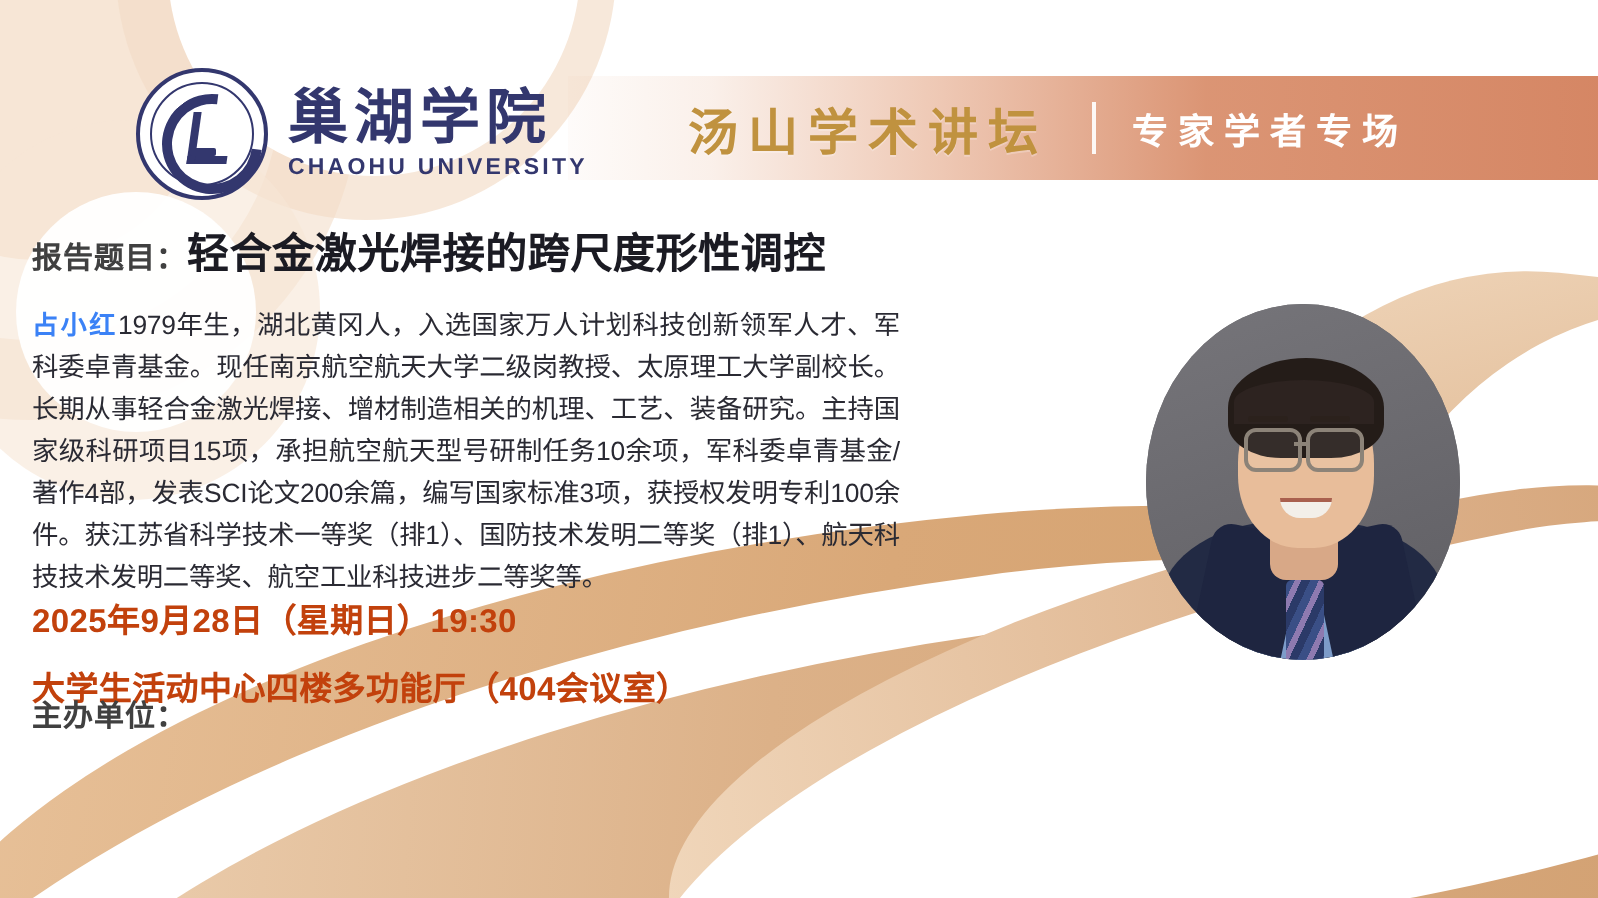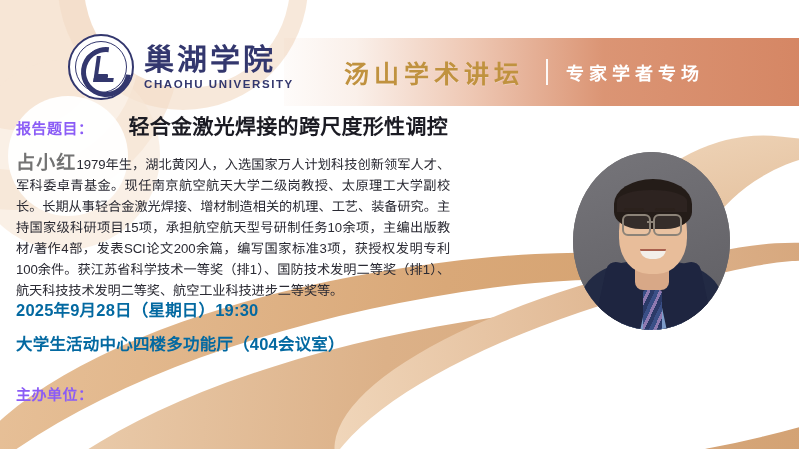--- a/index.html
+++ b/index.html
@@ -43,21 +43,21 @@
     left:-30px;top:60px;width:190px;height:190px;
     background:#f7e6d6;opacity:.6;
   }
   .ring-g{
     left:8px;top:96px;width:120px;height:120px;
     background:#ffffff;opacity:.95;
   }
 
   
   .banner{
-    position:absolute;left:284px;top:38px;width:515px;height:68px;
+    position:absolute;left:284px;top:38px;width:515px;height:52px;
     background:linear-gradient(90deg,
         rgba(226,160,122,0.04) 0%,
         rgba(226,160,122,0.16) 14%,
         rgba(223,150,112,0.52) 36%,
         rgba(214,134,97,0.88) 62%,
         rgba(211,128,92,0.95) 100%);
     display:flex;align-items:center;
   }
   .banner-main{
     margin-left:60px;
@@ -116,49 +116,48 @@
     line-height:1.05;
   }
   .logo-en{
     font-size:11.5px;font-weight:bold;color:#33376e;letter-spacing:1.6px;
     margin-top:3px;
   }
 
   
   .row{position:absolute;display:flex;align-items:baseline;}
   .label{
-    color:#8b5cf6;font-size:15px;font-weight:bold;
+    color:#404040;font-size:15px;font-weight:bold;
     white-space:nowrap;flex:0 0 auto;letter-spacing:.5px;
   }
   .row-title{left:16px;top:110px;}
   .title-text{
     color:#1b1b23;font-size:21px;font-weight:bold;letter-spacing:.3px;
     white-space:nowrap;
-    margin-left:35px;
   }
 
   .row-bio{left:16px;top:152px;width:520px;align-items:flex-start;}
   .bio-block{position:relative;}
   .bio-name{
-    color:#737373;font-size:19px;font-weight:bold;letter-spacing:1px;margin-top:13px;
+    color:#3b82f6;font-size:13px;font-weight:bold;letter-spacing:1px;margin-top:13px;
   }
   .bio-text{
     display:inline;color:#2a2a33;font-size:13.2px;line-height:21px;
     letter-spacing:-0.1px;
   }
   .bio-para{
     width:434px;margin:0;color:#2a2a33;font-size:13.2px;line-height:21px;
     text-align:justify;
   }
 
   .row-time{left:16px;top:297px;}
   .row-place{left:16px;top:331px;}
-  .row-host{left:16px;top:383px;gap:33px;}
+  .row-host{left:16px;top:346px;gap:33px;}
   .info-val{
-    color:#0369a1;font-size:16.5px;font-weight:bold;white-space:nowrap;
+    color:#c2410c;font-size:16.5px;font-weight:bold;white-space:nowrap;
     letter-spacing:.2px;
   }
 
   
   .portrait{
     position:absolute;left:573px;top:152px;width:157px;height:178px;
     border-radius:50%;overflow:hidden;
     background:#6a696c;
   }
   .p-bg{position:absolute;inset:0;background:linear-gradient(160deg,#76757a 0%,#5f5e63 100%);}
@@ -324,21 +323,21 @@
 
   <div class="text-layer">
 
     <div class="row row-title">
       <span class="label">报告题目：</span>
       <span class="title-text">轻合金激光焊接的跨尺度形性调控</span>
     </div>
 
     <div class="row row-bio">
       <div class="bio-block">
-        <p class="bio-para"><span class="bio-name">占小红</span><span class="bio-text">1979年生，湖北黄冈人，入选国家万人计划科技创新领军人才、军科委卓青基金。现任南京航空航天大学二级岗教授、太原理工大学副校长。长期从事轻合金激光焊接、增材制造相关的机理、工艺、装备研究。主持国家级科研项目15项，承担航空航天型号研制任务10余项，主编出版教材/著作4部，发表SCI论文200余篇，编写国家标准3项，获授权发明专利100余件。获江苏省科学技术一等奖（排1）、国防技术发明二等奖（排1）、航天科技技术发明二等奖、航空工业科技进步二等奖等。</span></p>
+        <p class="bio-para"><span class="bio-name">占小红</span><span class="bio-text">1979年生，湖北黄冈人，入选国家万人计划科技创新领军人才、军科委卓青基金。现任南京航空航天大学二级岗教授、太原理工大学副校长。长期从事轻合金激光焊接、增材制造相关的机理、工艺、装备研究。主持国家级科研项目15项，承担航空航天型号研制任务10余项，军科委卓青基金/著作4部，发表SCI论文200余篇，编写国家标准3项，获授权发明专利100余件。获江苏省科学技术一等奖（排1）、国防技术发明二等奖（排1）、航天科技技术发明二等奖、航空工业科技进步二等奖等。</span></p>
       </div>
     </div>
 
     <div class="row row-time">
       <span class="info-val">2025年9月28日（星期日）19:30</span>
     </div>
     <div class="row row-place">
       <span class="info-val">大学生活动中心四楼多功能厅（404会议室）</span>
     </div>
     <div class="row row-host">

